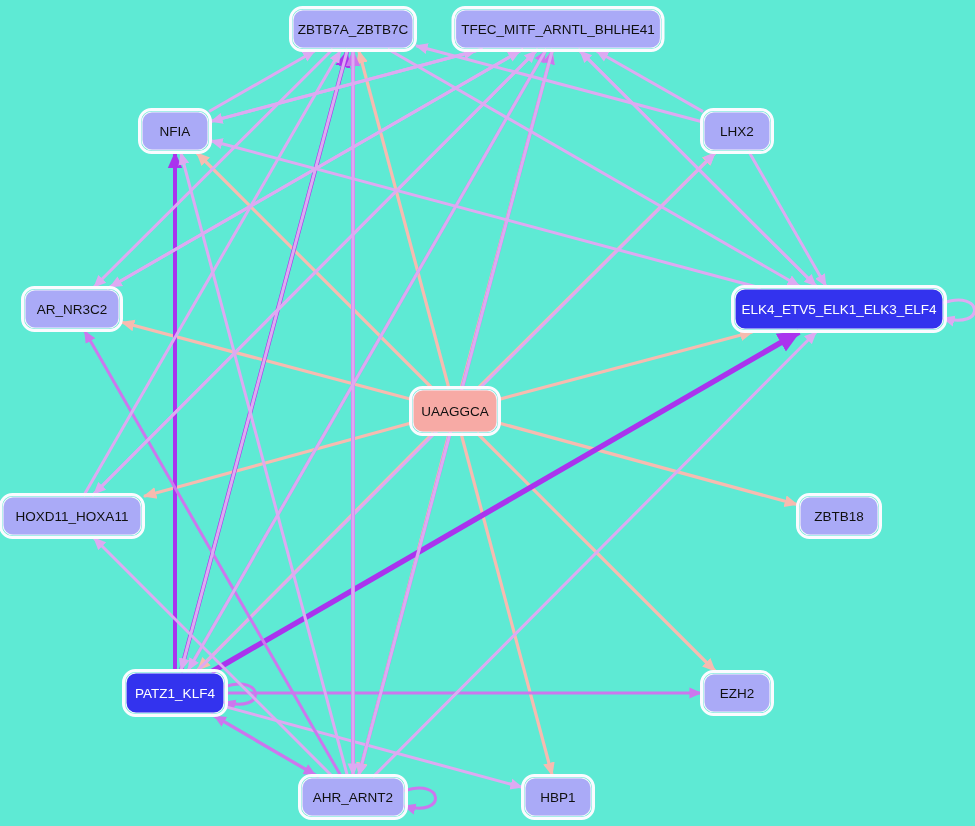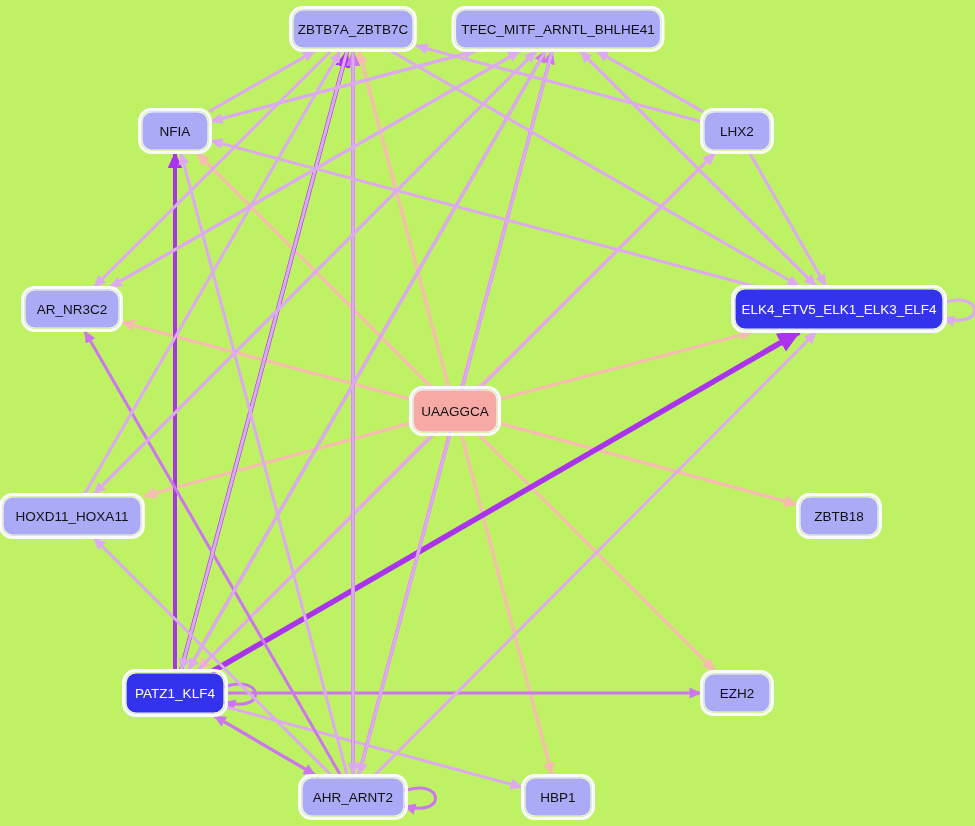--- a/index.html
+++ b/index.html
@@ -7,21 +7,21 @@
     padding: 0;
     background: #ffffff;
   }
   body {
     font-family: "Liberation Sans", sans-serif;
   }
   #graph-canvas {
     position: relative;
     width: 975px;
     height: 826px;
-    background: #bef264;
+    background: #5eead4;
     overflow: hidden;
   }
   svg.graph-svg {
     position: absolute;
     left: 0;
     top: 0;
     width: 975px;
     height: 826px;
   }
   .node-rect {

